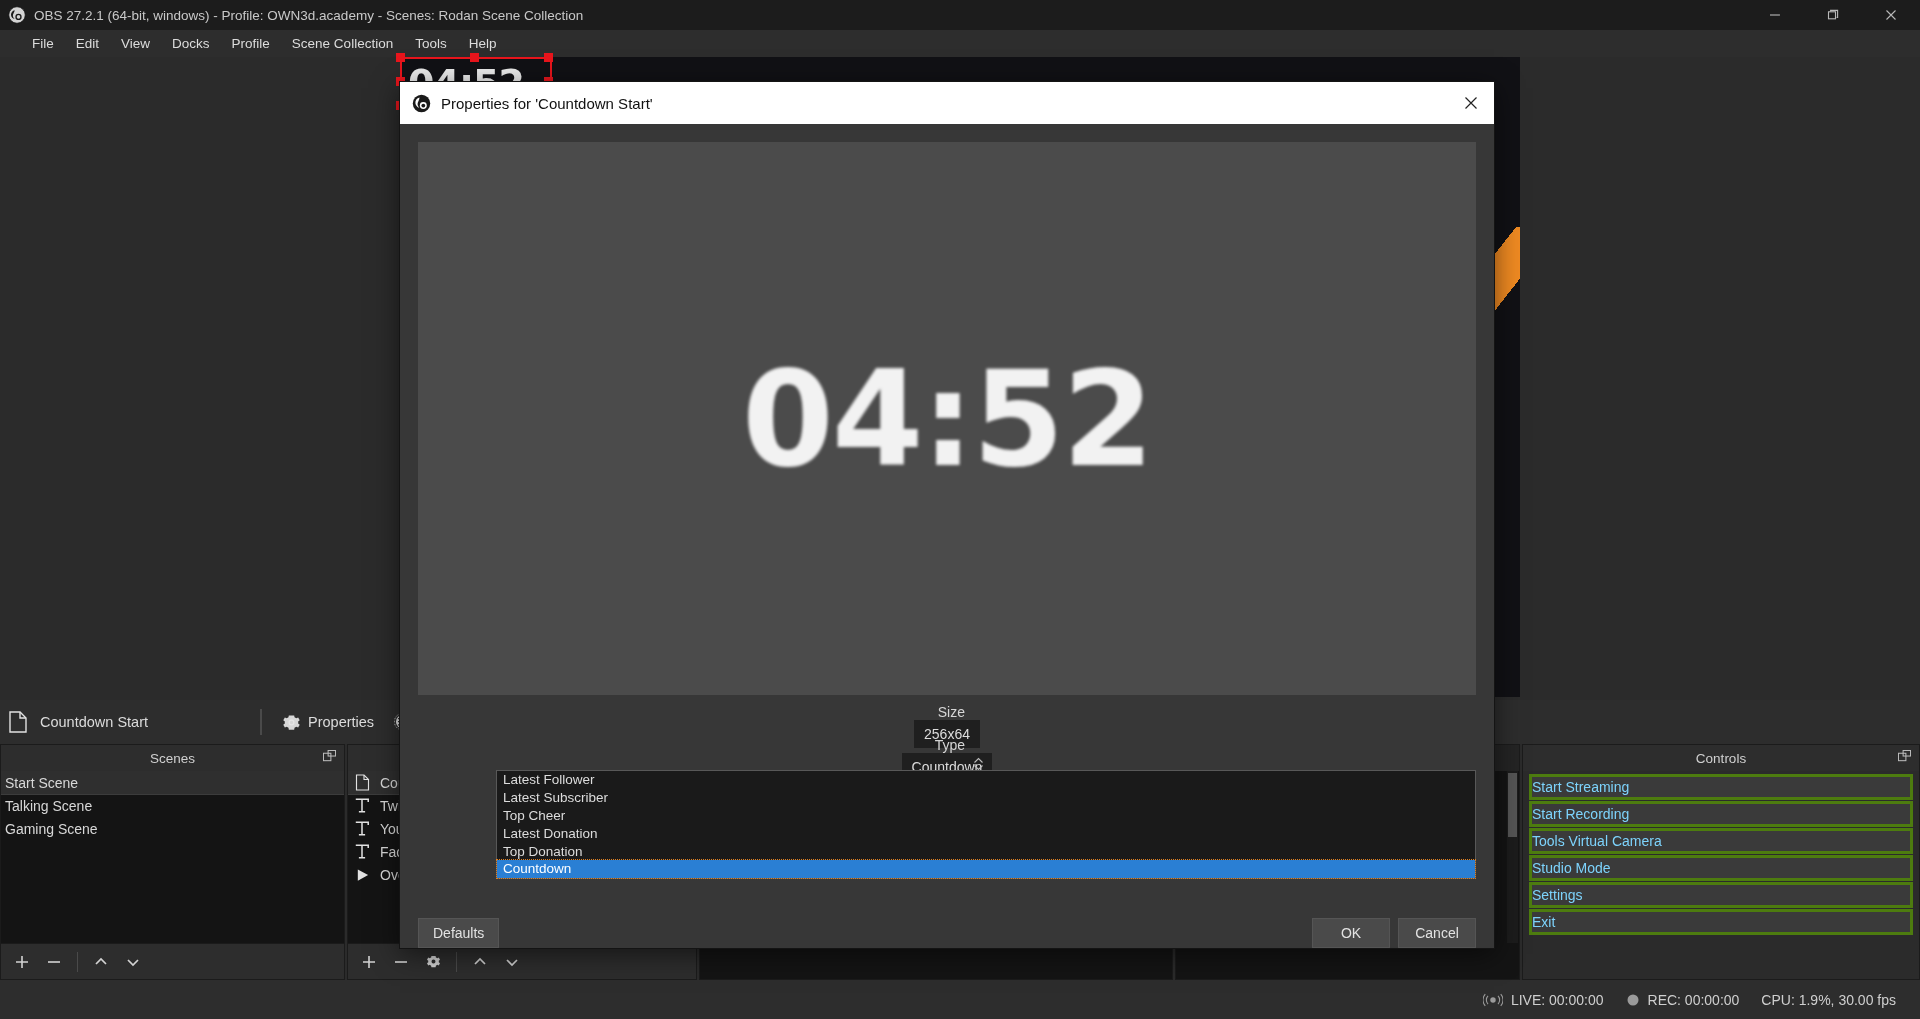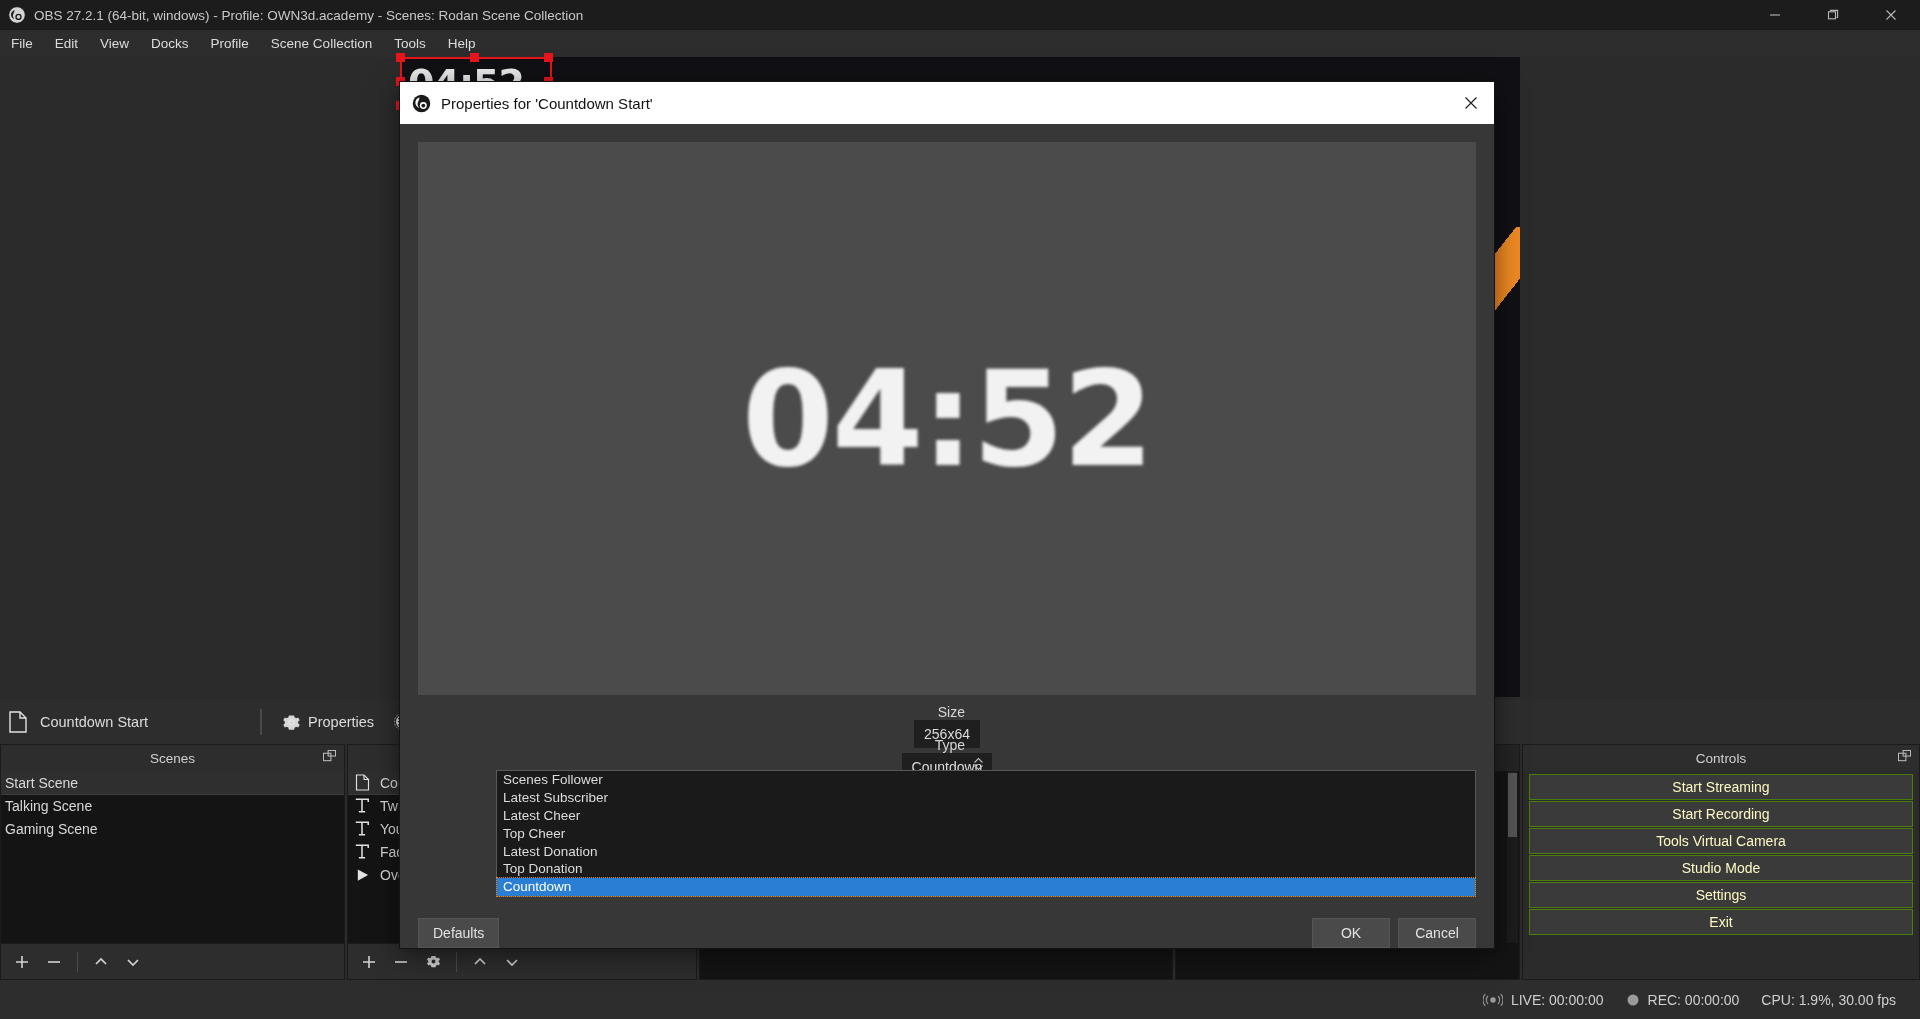--- a/index.html
+++ b/index.html
@@ -22,21 +22,21 @@
   .win-btns { margin-left: auto; display: flex; height: 30px; }
   .win-btn {
     width: 58px; height: 30px; display: flex; align-items: center; justify-content: center;
     color: #b9b9b9;
   }
   .win-btn svg { display: block; }
 
   
   .menubar {
     position: absolute; top: 30px; left: 0; width: 1920px; height: 27px;
-    background: #2d2d2d; display: flex; align-items: center; padding-left: 0;
+    background: #2d2d2d; display: flex; align-items: center; padding-left: 21px;
   }
   .menu-item {
     padding: 4px 11px; font-size: 13.5px; color: #dcdcdc; line-height: 1;
   }
 
   
   .preview-wrap {
     position: absolute; top: 57px; left: 0; width: 1920px; height: 643px;
     background: #2b2b2b;
   }
@@ -102,23 +102,23 @@
 
   .list-row {
     height: 23px; display: flex; align-items: center; padding: 0 4px;
     font-size: 14px; color: #d8d8d8; white-space: nowrap;
   }
   .list-row.selected { background: #2f2f2f; outline: 1px solid #3c3c3c; }
   .src-icon { width: 20px; display: flex; align-items: center; justify-content: center; margin-right: 8px; flex: none; color: #e2e2e2; }
 
   
   .ctrl-btn {
-    height: 26px; margin: 1px 6px; background: #3a3a3a; border: 1px solid #4d7c0f;
-    display: flex; align-items: center; justify-content: center;
-    font-size: 14px; color: #fef9c3;
+    height: 26px; margin: 1px 6px; background: #3a3a3a; border: 3px solid #4d7c0f;
+    display: flex; align-items: center; 
+    font-size: 14px; color: #7dd3fc;
   }
 
   
   .faint-dock { position: absolute; top: 0; background: #242424; border: 1px solid #1b1b1b; }
   .faint-body { position: absolute; left: 0; top: 26px; right: 0; bottom: 0; background: #141414; }
 
   
   .vscroll { position: absolute; right: 1px; top: 26px; width: 11px; bottom: 36px; background: #1c1c1c; }
   .vscroll-thumb { position: absolute; left: 1px; top: 2px; width: 9px; height: 64px; background: #555; }
 
@@ -513,27 +513,24 @@
             <span class="combo-arrow">
               <svg width="11" height="16" viewBox="0 0 11 16">
                 <path d="M1.5 6.5L5.5 2.5l4 4" fill="none" stroke="#bdbdbd" stroke-width="1.1"></path>
                 <path d="M1.5 9.5l4 4 4-4" fill="none" stroke="#bdbdbd" stroke-width="1.1"></path>
               </svg>
             </span>
           </div>
 
           <div class="dropdown">
             <div class="dd-item">
-              <span>Scenes Follower</span>
+              <span>Latest Follower</span>
             </div>
             <div class="dd-item">
               <span>Latest Subscriber</span>
-            </div>
-            <div class="dd-item">
-              <span>Latest Cheer</span>
             </div>
             <div class="dd-item">
               <span>Top Cheer</span>
             </div>
             <div class="dd-item">
               <span>Latest Donation</span>
             </div>
             <div class="dd-item">
               <span>Top Donation</span>
             </div>

